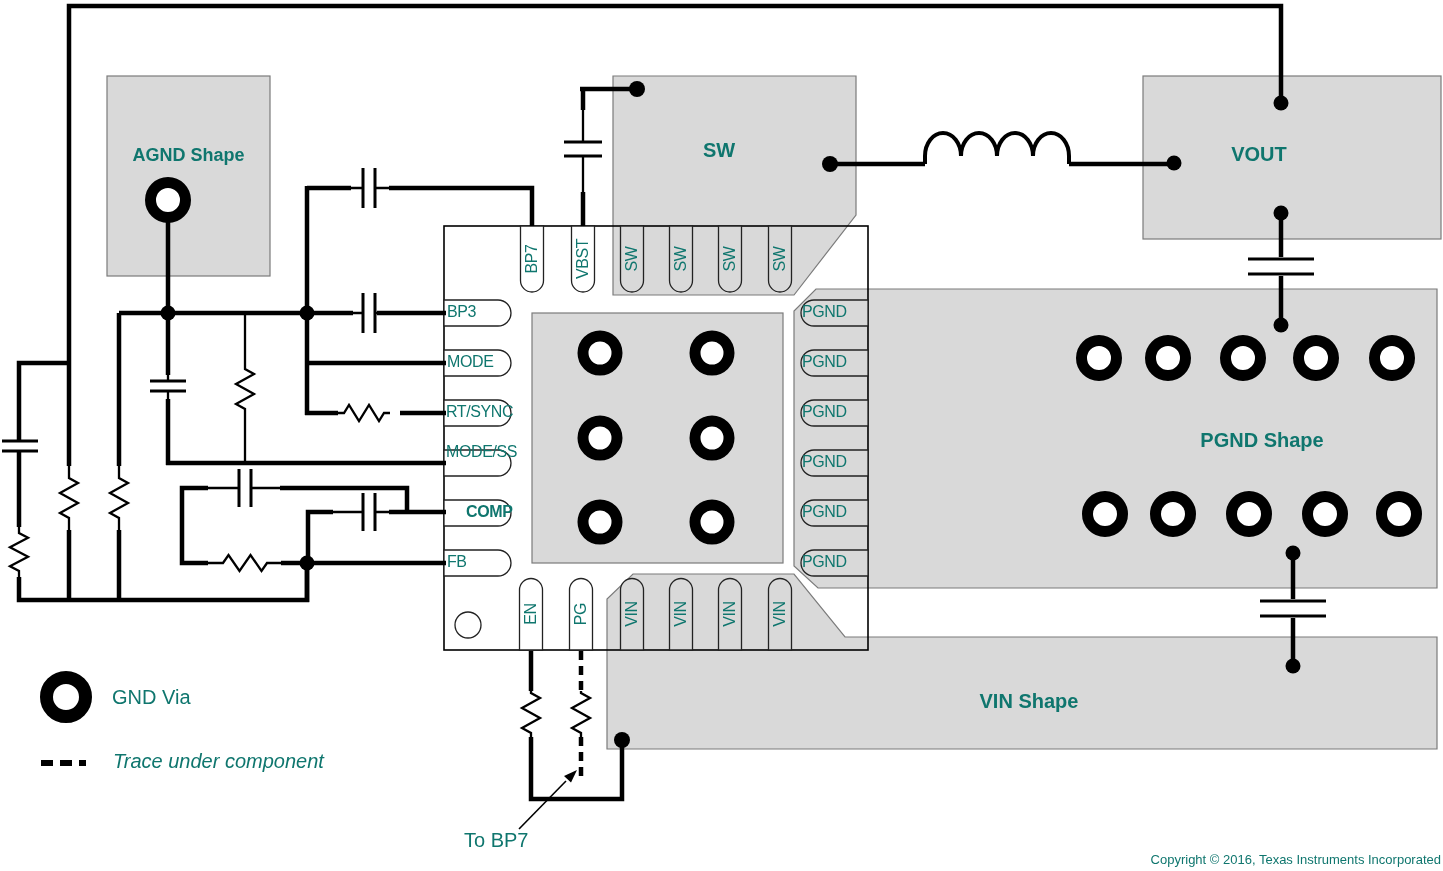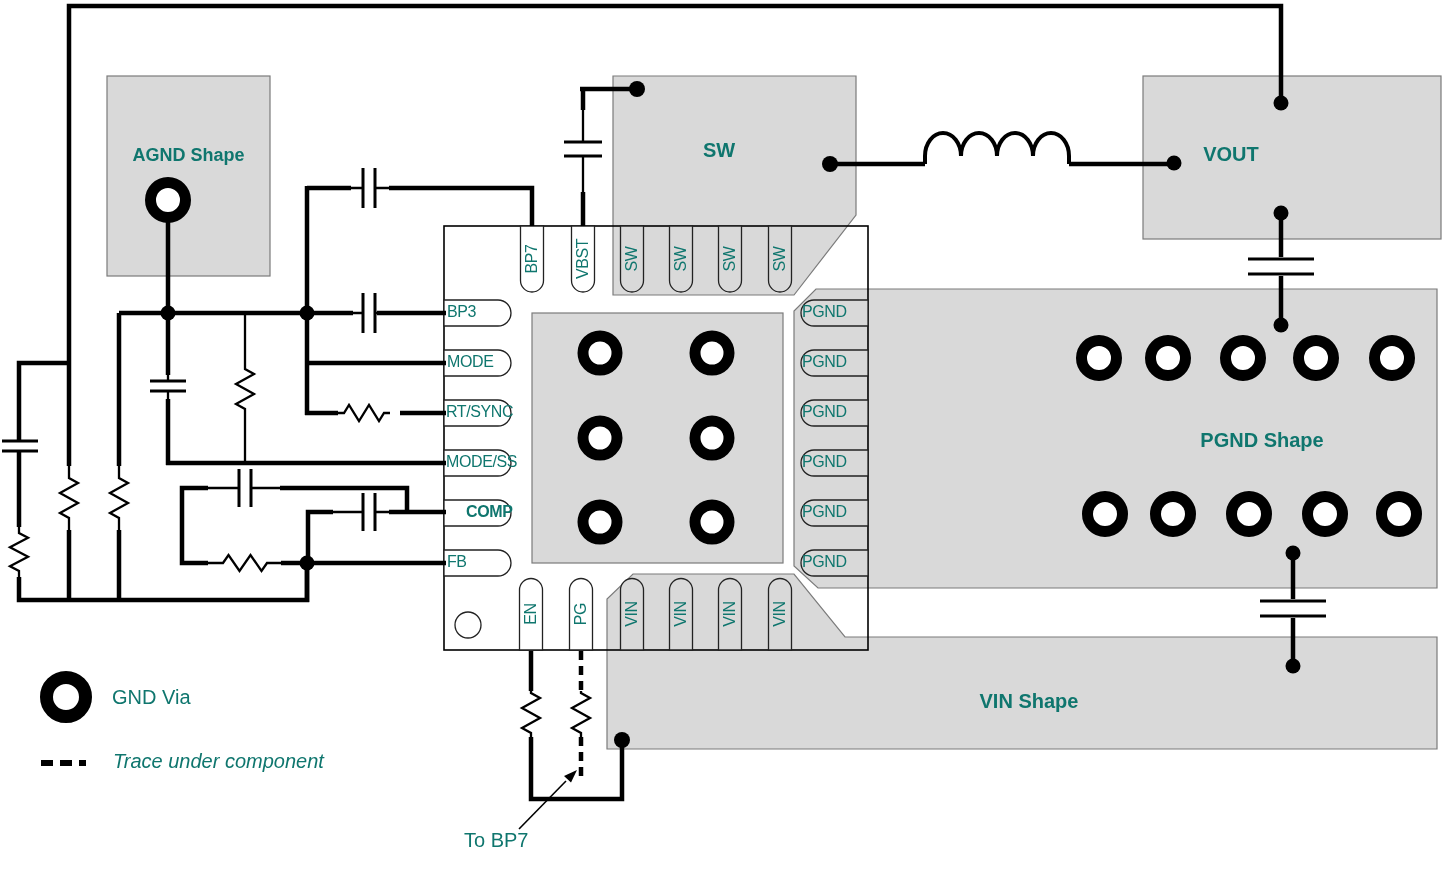--- a/index.html
+++ b/index.html
@@ -185,28 +185,28 @@
   </g>
 
   <g>
     <path d="M519 829 L566 781" stroke="#000" stroke-width="1.6" fill="none"></path>
     <polygon points="577,770 571,782.5 564,776" fill="#000"></polygon>
   </g>
 </svg>
 
 <div class="lbl shape-lbl" style="left:107px;top:146px;width:163px;font-size:18px;">AGND Shape</div>
 <div class="lbl shape-lbl" style="left:639px;top:140px;width:160px;">SW</div>
-<div class="lbl shape-lbl" style="left:1092px;top:144px;width:278px;">VOUT</div>
+<div class="lbl shape-lbl" style="left:1120px;top:144px;width:278px;">VOUT</div>
 <div class="lbl shape-lbl" style="left:1152px;top:430px;width:220px;">PGND Shape</div>
 <div class="lbl shape-lbl" style="left:919px;top:691px;width:220px;">VIN Shape</div>
 
 <div class="lbl pin-lbl pin-left" style="left:447px;top:304px;">BP3</div>
 <div class="lbl pin-lbl pin-left" style="left:447px;top:354px;">MODE</div>
 <div class="lbl pin-lbl pin-left" style="left:446px;top:404px;">RT/SYNC</div>
-<div class="lbl pin-lbl pin-left" style="left:446px;top:454px;">MODE/SS</div>
+<div class="lbl pin-lbl pin-left" style="left:446px;top:444px;">MODE/SS</div>
 <div class="lbl pin-lbl pin-left" style="left:466px;top:504px;font-weight:bold;">COMP</div>
 <div class="lbl pin-lbl pin-left" style="left:447px;top:554px;">FB</div>
 
 <div class="lbl pin-lbl pin-right" style="left:802px;top:304px;width:60px;">PGND</div>
 <div class="lbl pin-lbl pin-right" style="left:802px;top:354px;width:60px;">PGND</div>
 <div class="lbl pin-lbl pin-right" style="left:802px;top:404px;width:60px;">PGND</div>
 <div class="lbl pin-lbl pin-right" style="left:802px;top:454px;width:60px;">PGND</div>
 <div class="lbl pin-lbl pin-right" style="left:802px;top:504px;width:60px;">PGND</div>
 <div class="lbl pin-lbl pin-right" style="left:802px;top:554px;width:60px;">PGND</div>
 
@@ -222,14 +222,15 @@
 <div class="lbl pin-lbl pin-vert" style="left:600px;top:606px;">VIN</div>
 <div class="lbl pin-lbl pin-vert" style="left:649px;top:606px;">VIN</div>
 <div class="lbl pin-lbl pin-vert" style="left:698px;top:606px;">VIN</div>
 <div class="lbl pin-lbl pin-vert" style="left:748px;top:606px;">VIN</div>
 
 <div class="lbl legend-lbl" style="left:112px;top:687px;">GND Via</div>
 <div class="lbl legend-lbl" style="left:113px;top:751px;font-style:italic;">Trace under component</div>
 
 <div class="lbl note-lbl" style="left:464px;top:830px;">To BP7</div>
 
+<div class="lbl copy" style="left:0px;top:853px;">Copyright © 2016, Texas Instruments Incorporated</div>
 
 </div>
 
 </body></html>

